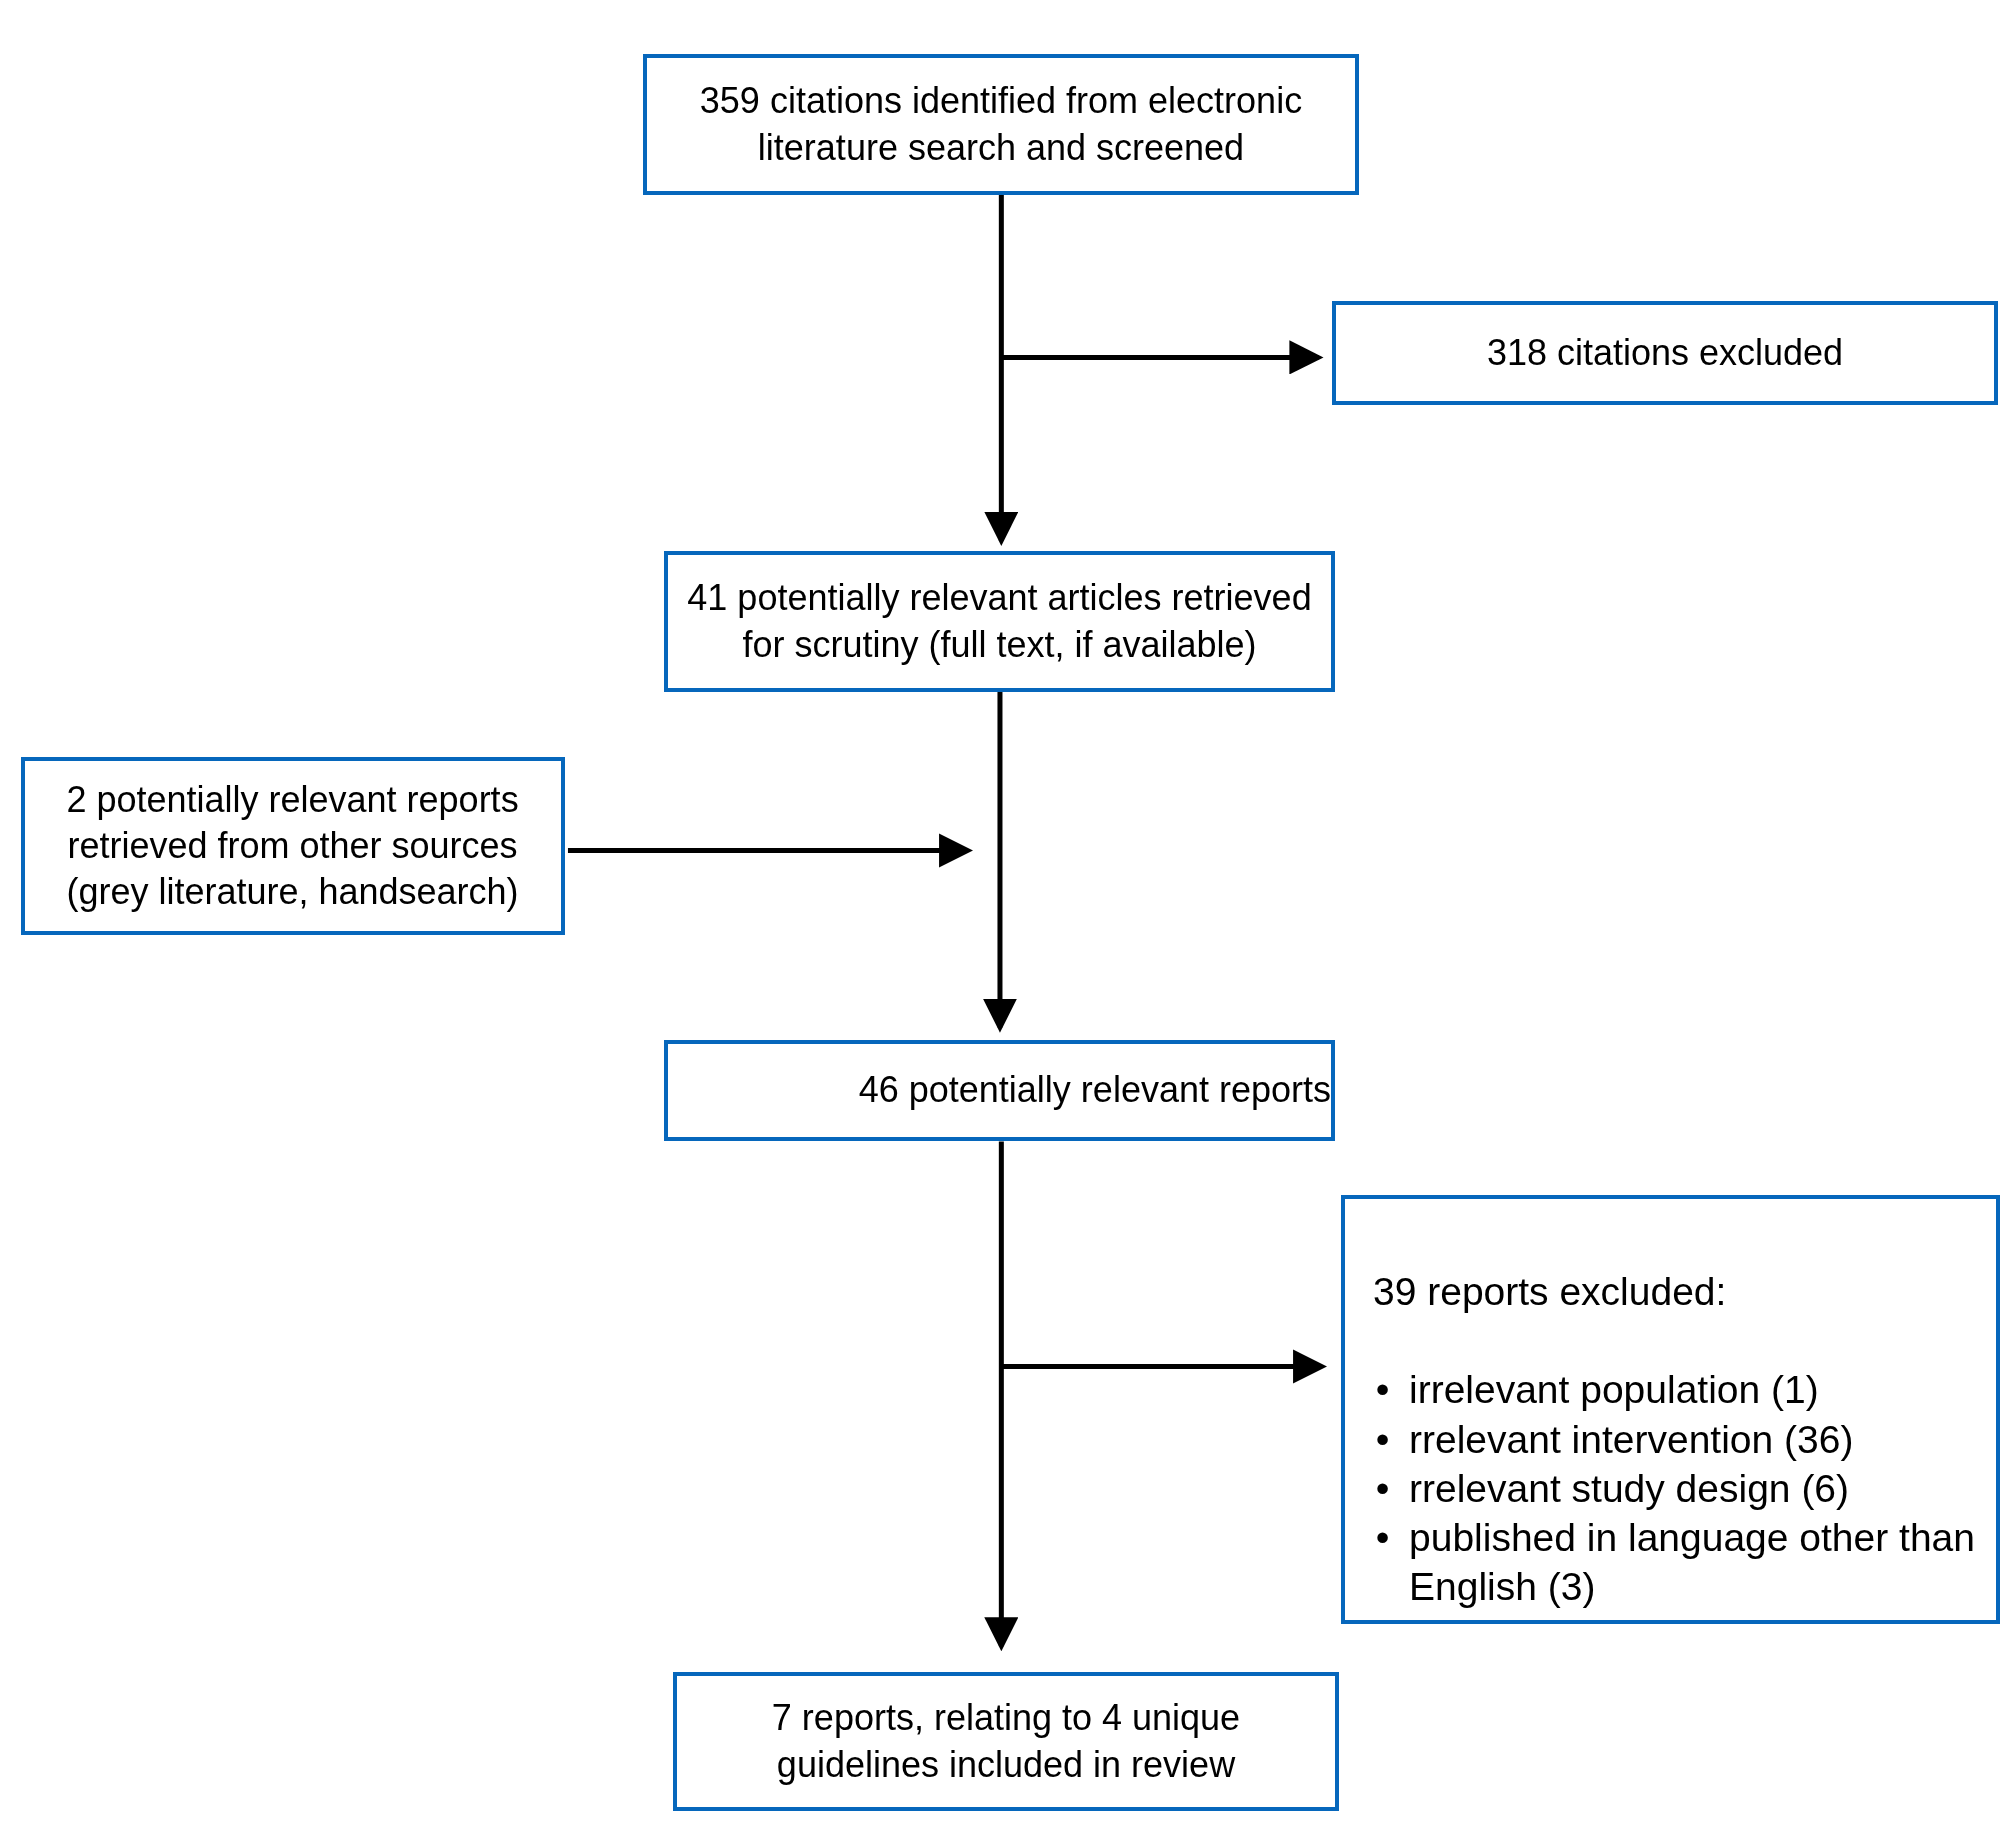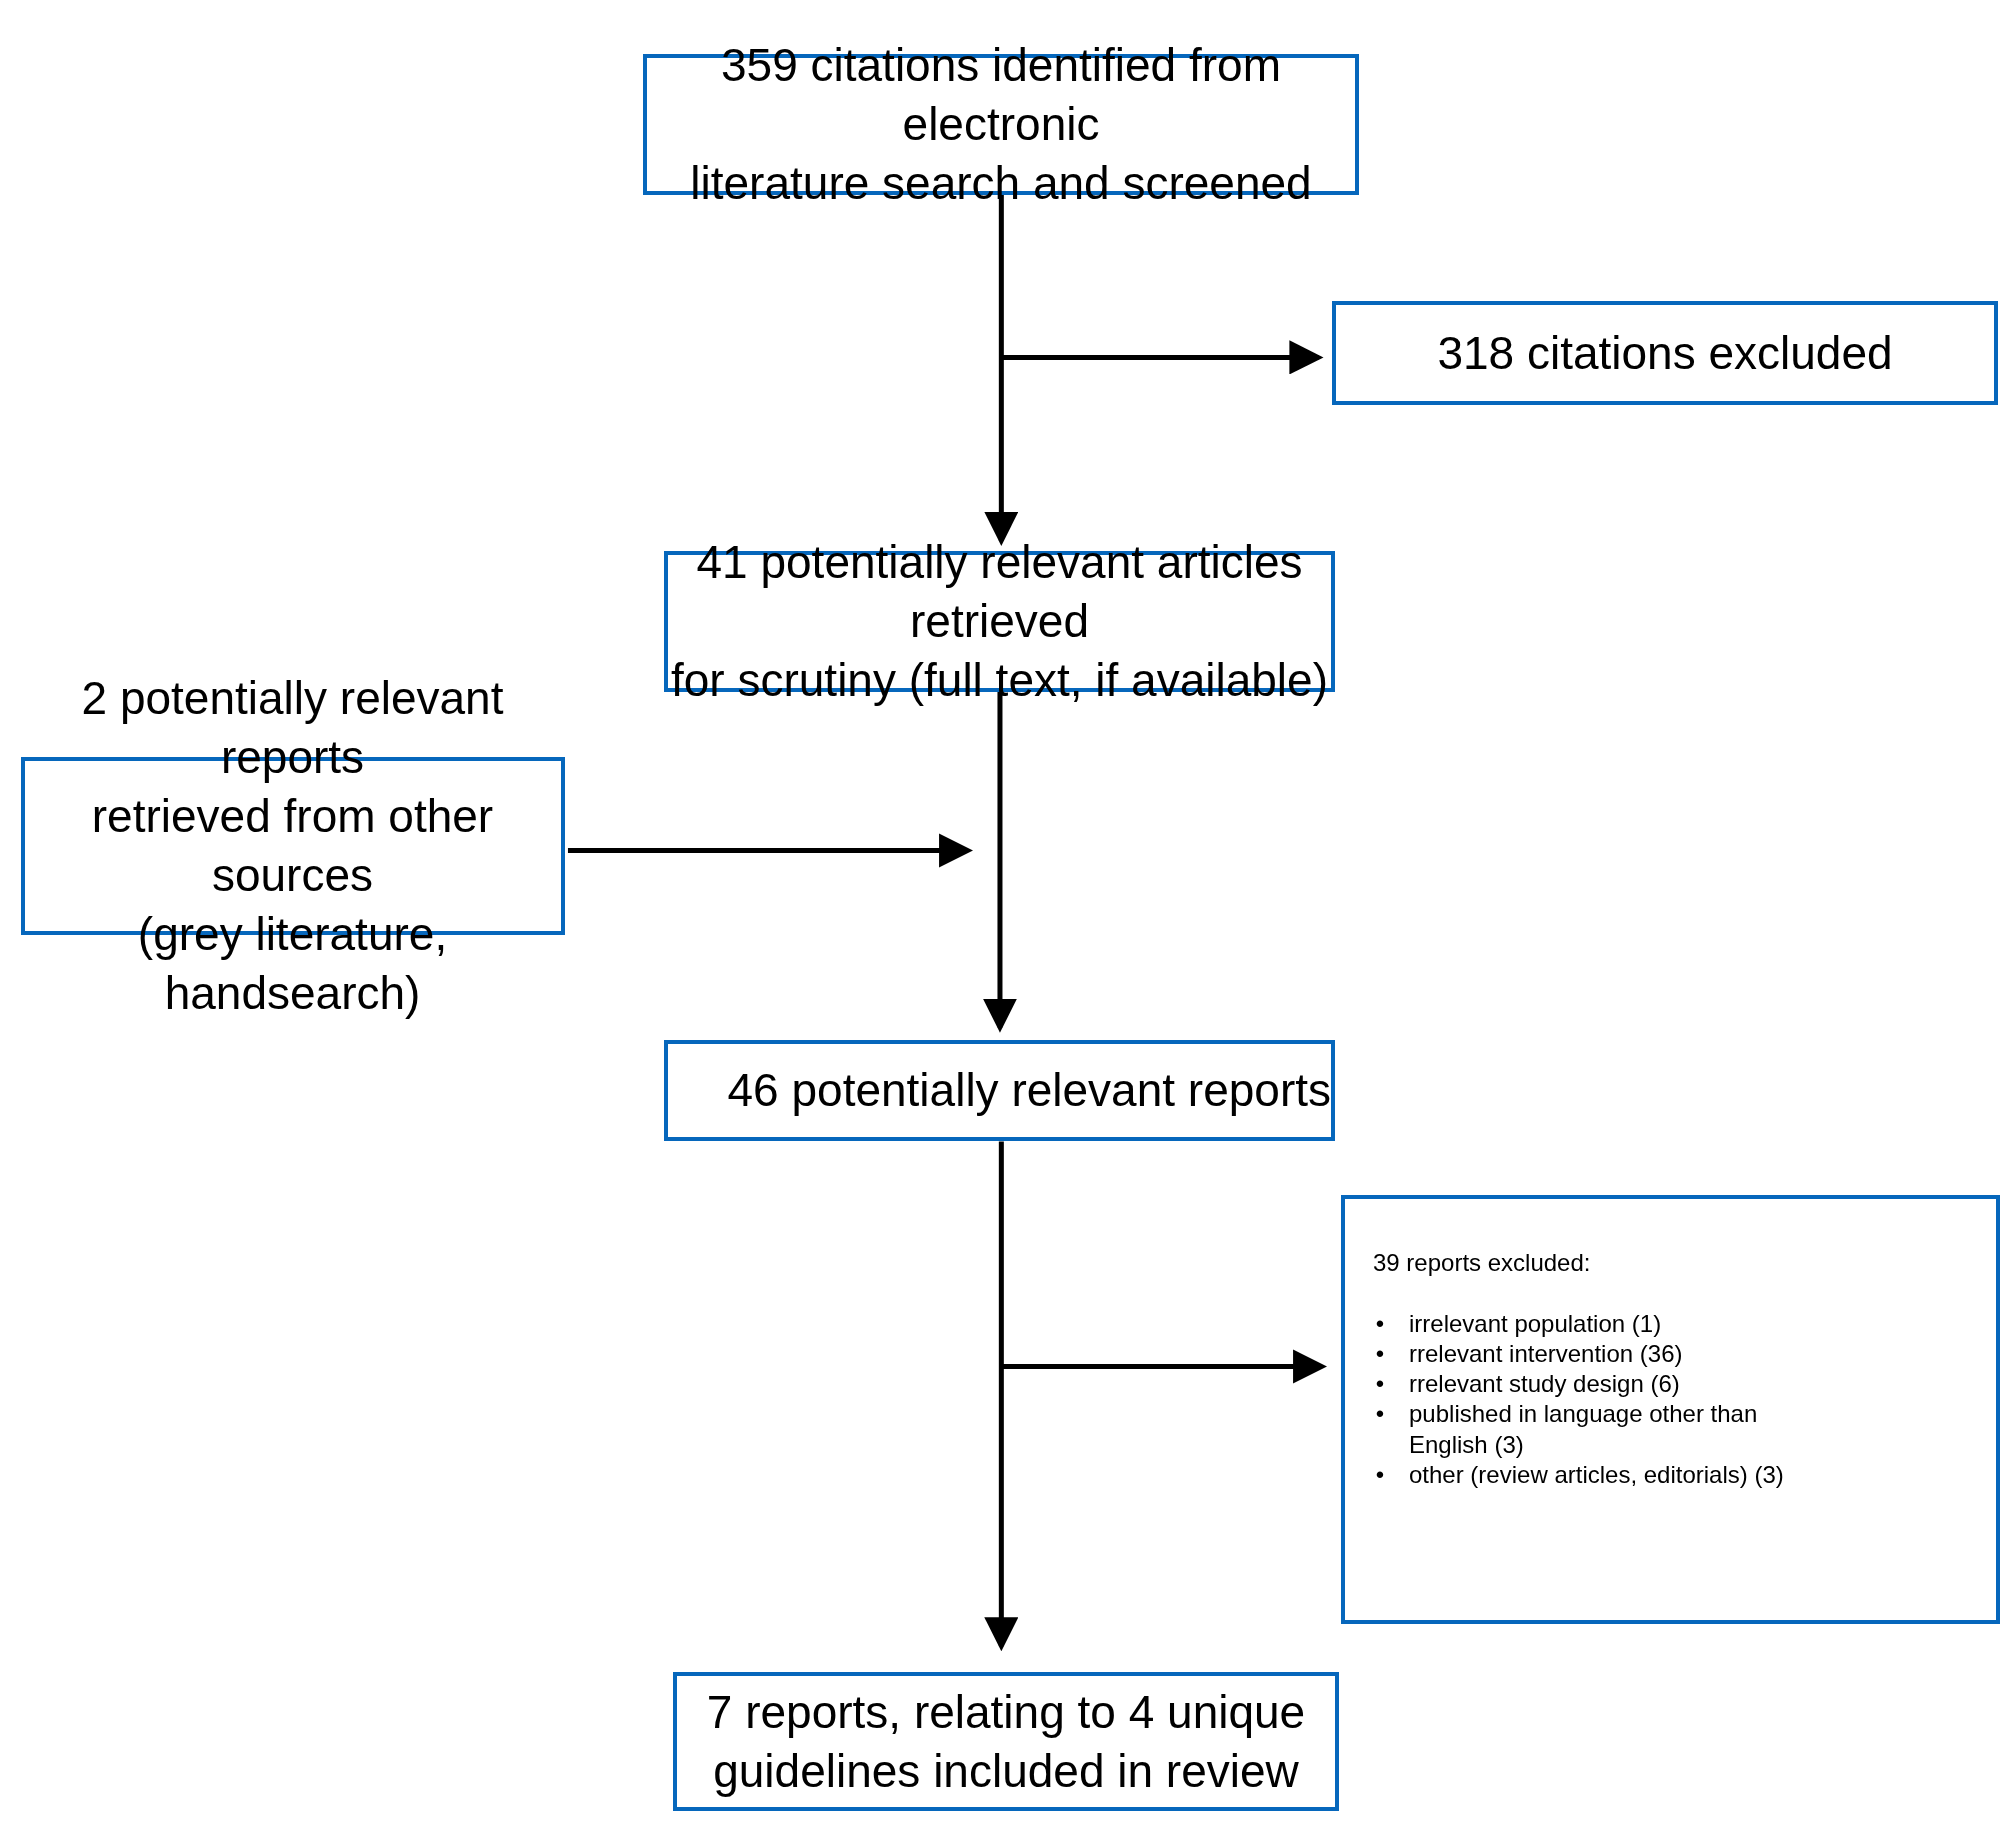--- a/index.html
+++ b/index.html
@@ -16,37 +16,37 @@
     position:absolute;left:0;top:0;width:100%;height:100%;
     pointer-events:none;
   }
   .node{
     position:absolute;
     box-sizing:border-box;
     border:4.6px solid var(--accent);
     background:#ffffff;
     display:flex;align-items:center;justify-content:center;
     text-align:center;
-    font-size:46px;
+    font-size:36px;
     line-height:1.28;
     white-space:pre-line;
   }
   #node-screened          {left:643px;top:54px; width:716px;height:141px;}
   #node-excluded-citations{left:1332px;top:301px; width:666px;height:104px;}
   #node-retrieved         {left:664px;top:551px;width:671px;height:141px;}
   #node-other-sources     {left:20.5px;  top:757px;width:544px;height:178px;}
   #node-relevant-reports  {left:664px;top:1040px;width:671px;height:101px;justify-content:flex-end;}
   #node-included          {left:673px;top:1672px;width:666px;height:139px;}
 
   #node-excluded-reports{
     left:1341px;top:1195px;width:659px;height:429px;
     display:block;
     text-align:left;
     padding:19px 18px 18px 28px;
-    font-size:24px;
+    font-size:39px;
     line-height:1.26;
     overflow:hidden;
   }
   #node-excluded-reports .list-title{display:block;}
   #node-excluded-reports ul{
     margin:0;padding:0;list-style:none;
   }
   #node-excluded-reports li{
     position:relative;
     padding-left:36px;

